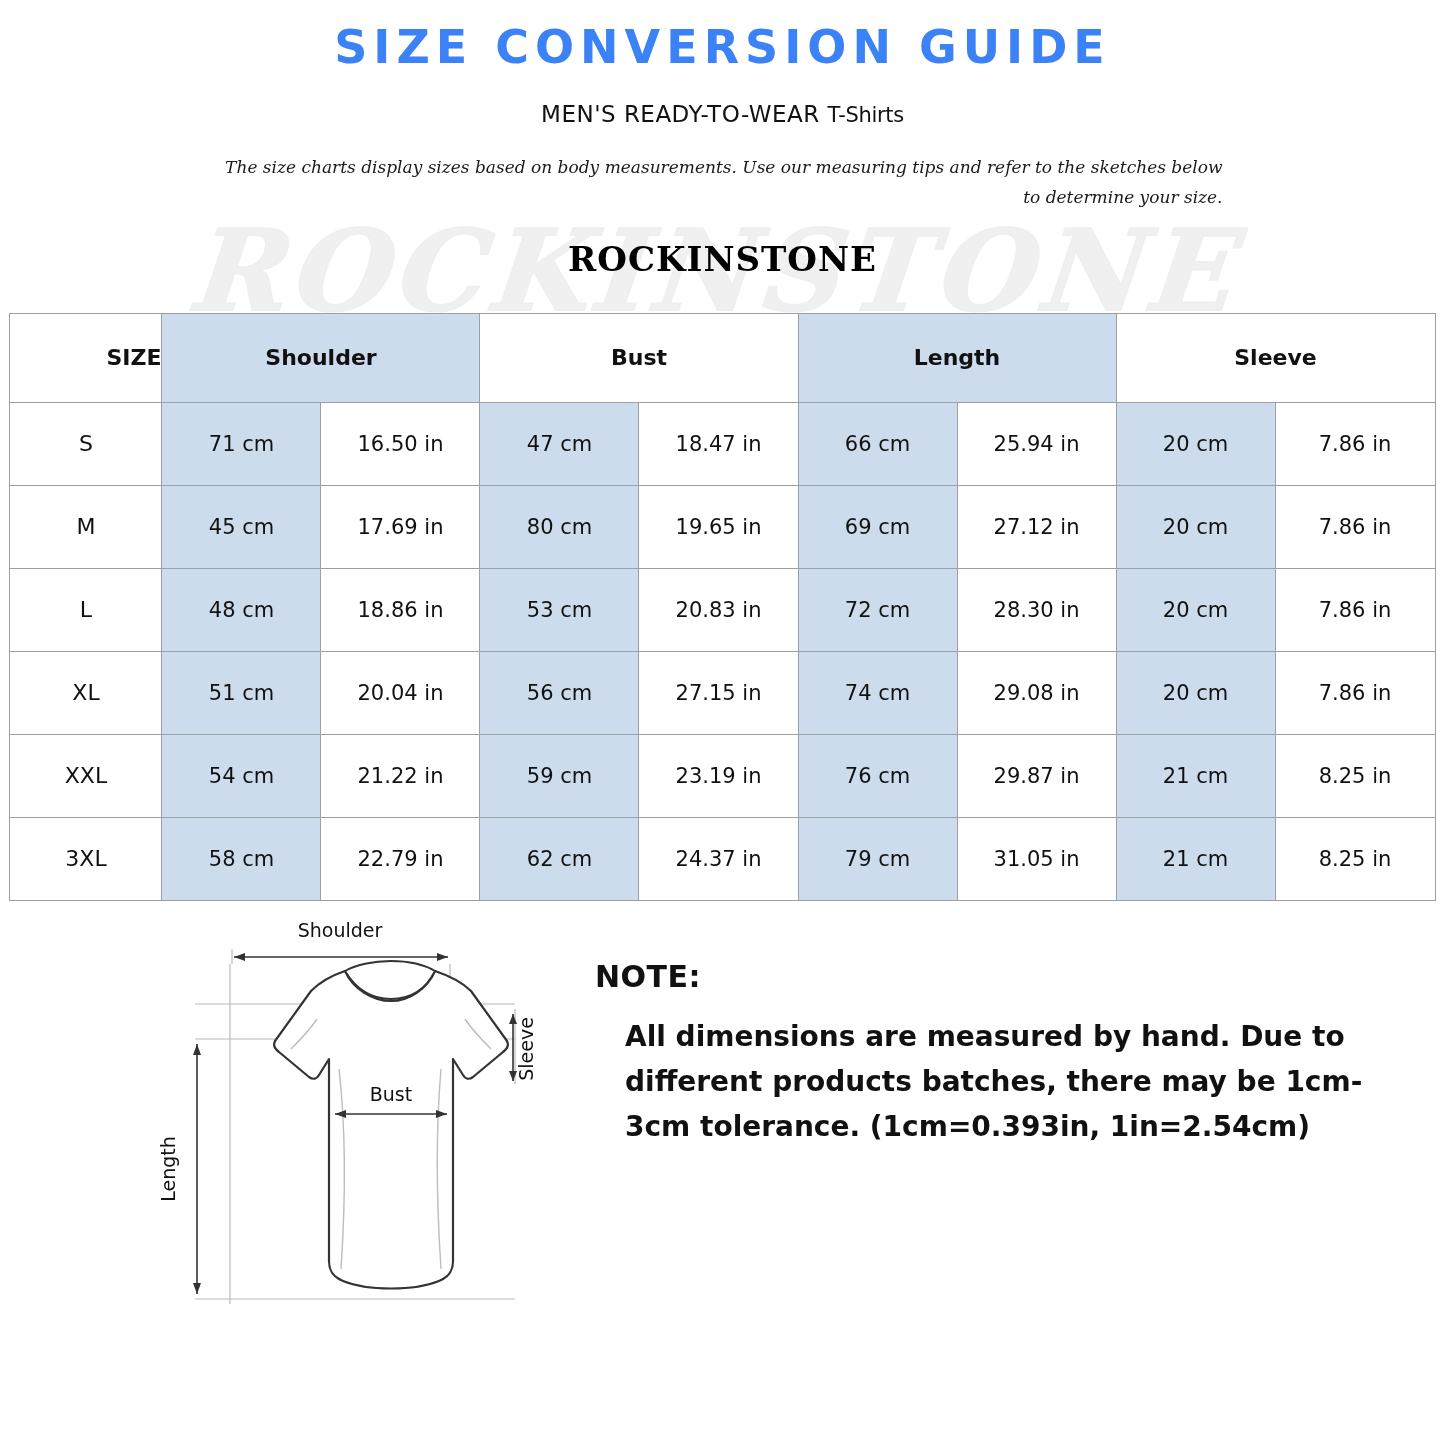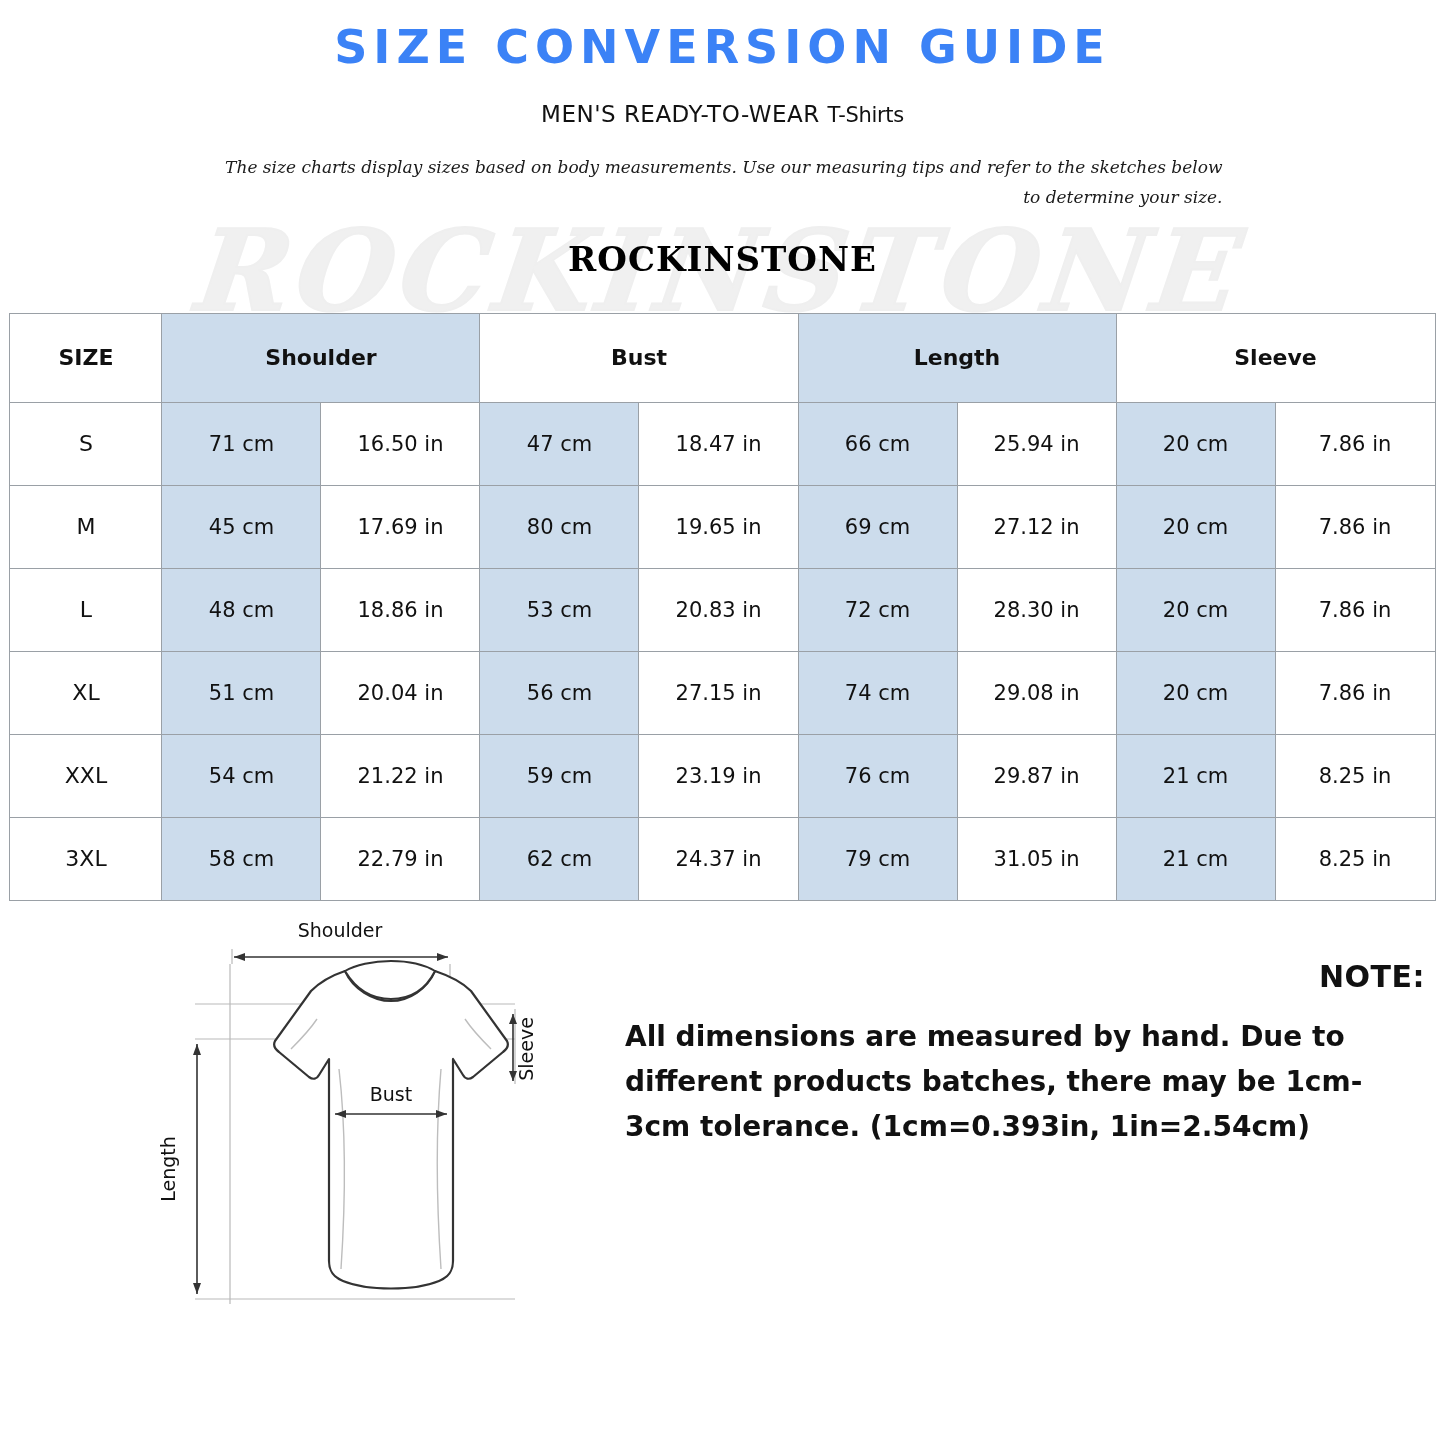--- a/index.html
+++ b/index.html
@@ -108,20 +108,21 @@
     background: #ccdcec;
   }
   table.size-table .size-col {
     width: 152px;
   }
   table.size-table .unit-cell { font-size: 21px; }
   table.size-table .size-label { font-size: 22px; }
   table.size-table .hdr-size {
     font-weight: bold;
     font-size: 22px;
+    text-align: right;
   }
 
   
   .bottom {
     display: flex;
     margin-top: 8px;
     align-items: flex-start;
   }
   .sketch-wrap {
     width: 430px;
@@ -130,21 +131,20 @@
   }
   .note-wrap {
     margin-left: 30px;
     padding-top: 50px;
     width: 830px;
   }
   .note-title {
     font-size: 30px;
     font-weight: bold;
     letter-spacing: 0.5px;
-    text-align: right;
   }
   .note-body {
     font-size: 28px;
     font-weight: bold;
     line-height: 1.62;
     margin-top: 20px;
     margin-left: 30px;
   }
 </style>
 </head>

